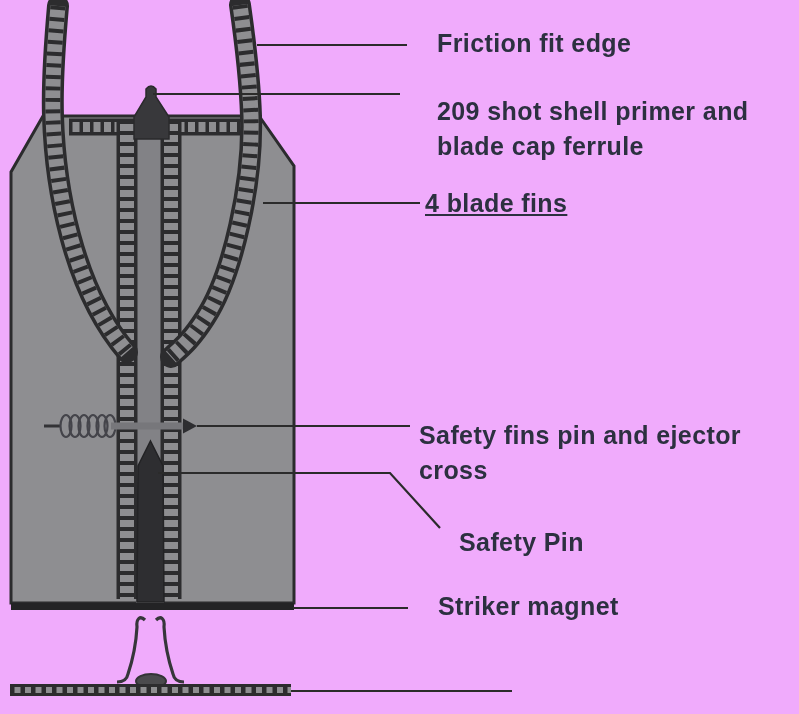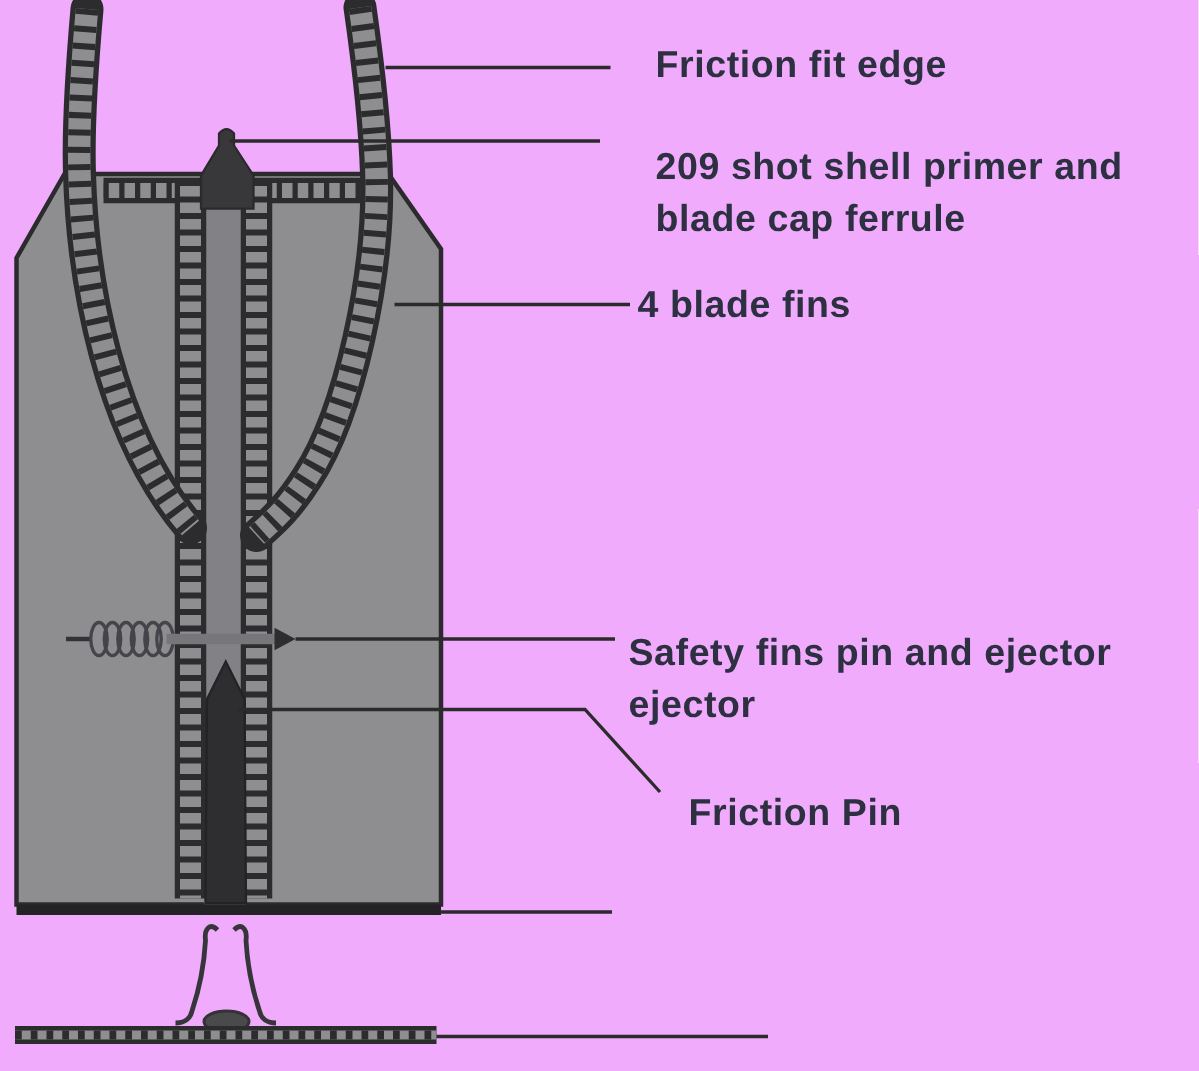--- a/index.html
+++ b/index.html
@@ -111,24 +111,25 @@
     </g>
   </svg>
 
   <div class="part-label" style="left:437px;top:28px;">Friction fit edge</div>
 
   <div class="part-label two-line" style="left:417px;top:94px;margin-left:20px;">
     <span class="line">209 shot shell primer and</span>
     <span class="line">blade cap ferrule</span>
   </div>
 
-  <div class="part-label" style="left:425px;top:188px;">4 blade fins</div>
+  <div class="part-label" style="left:425px;top:188px;text-decoration:underline;">4 blade fins</div>
 
   <div class="part-label two-line" style="left:419px;top:418px;">
     <span class="line">Safety fins pin and ejector</span>
-    <span class="line">ejector</span>
+    <span class="line">cross</span>
   </div>
 
-  <div class="part-label" style="left:459px;top:527px;">Friction Pin</div>
+  <div class="part-label" style="left:459px;top:527px;">Safety Pin</div>
 
+  <div class="part-label" style="left:438px;top:591px;">Striker magnet</div>
 
 
 </div>
 
 </body></html>

